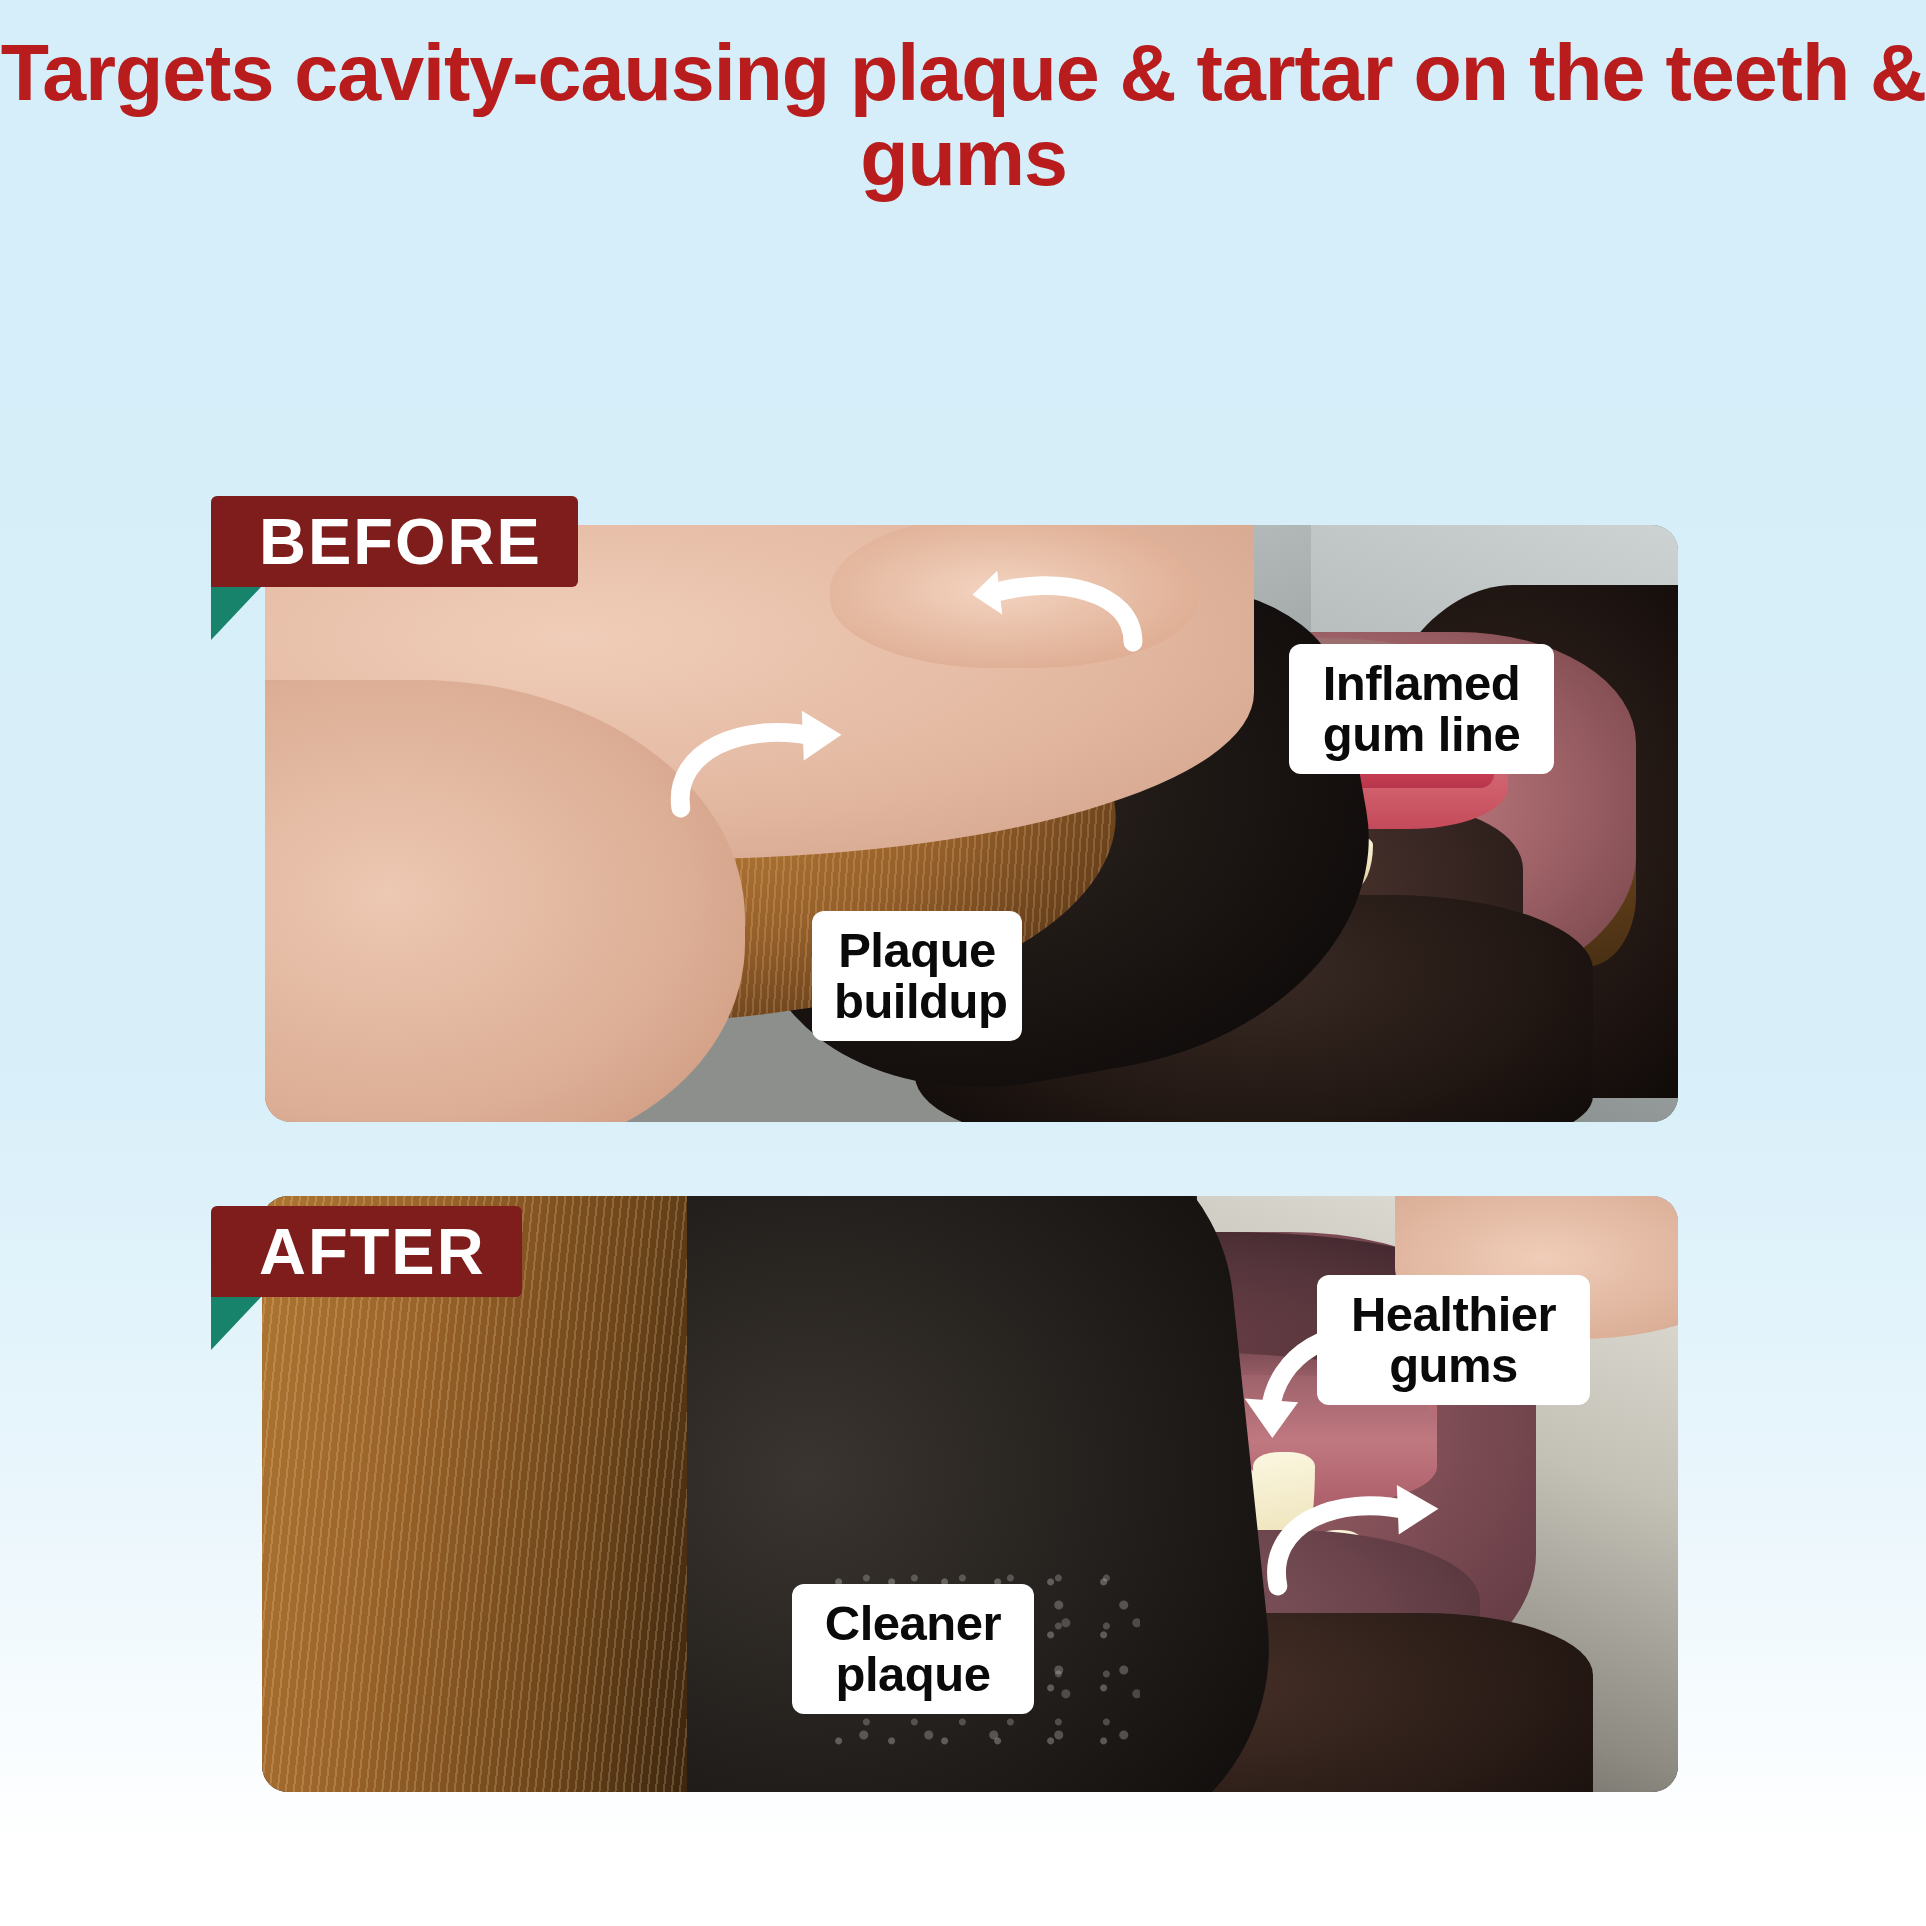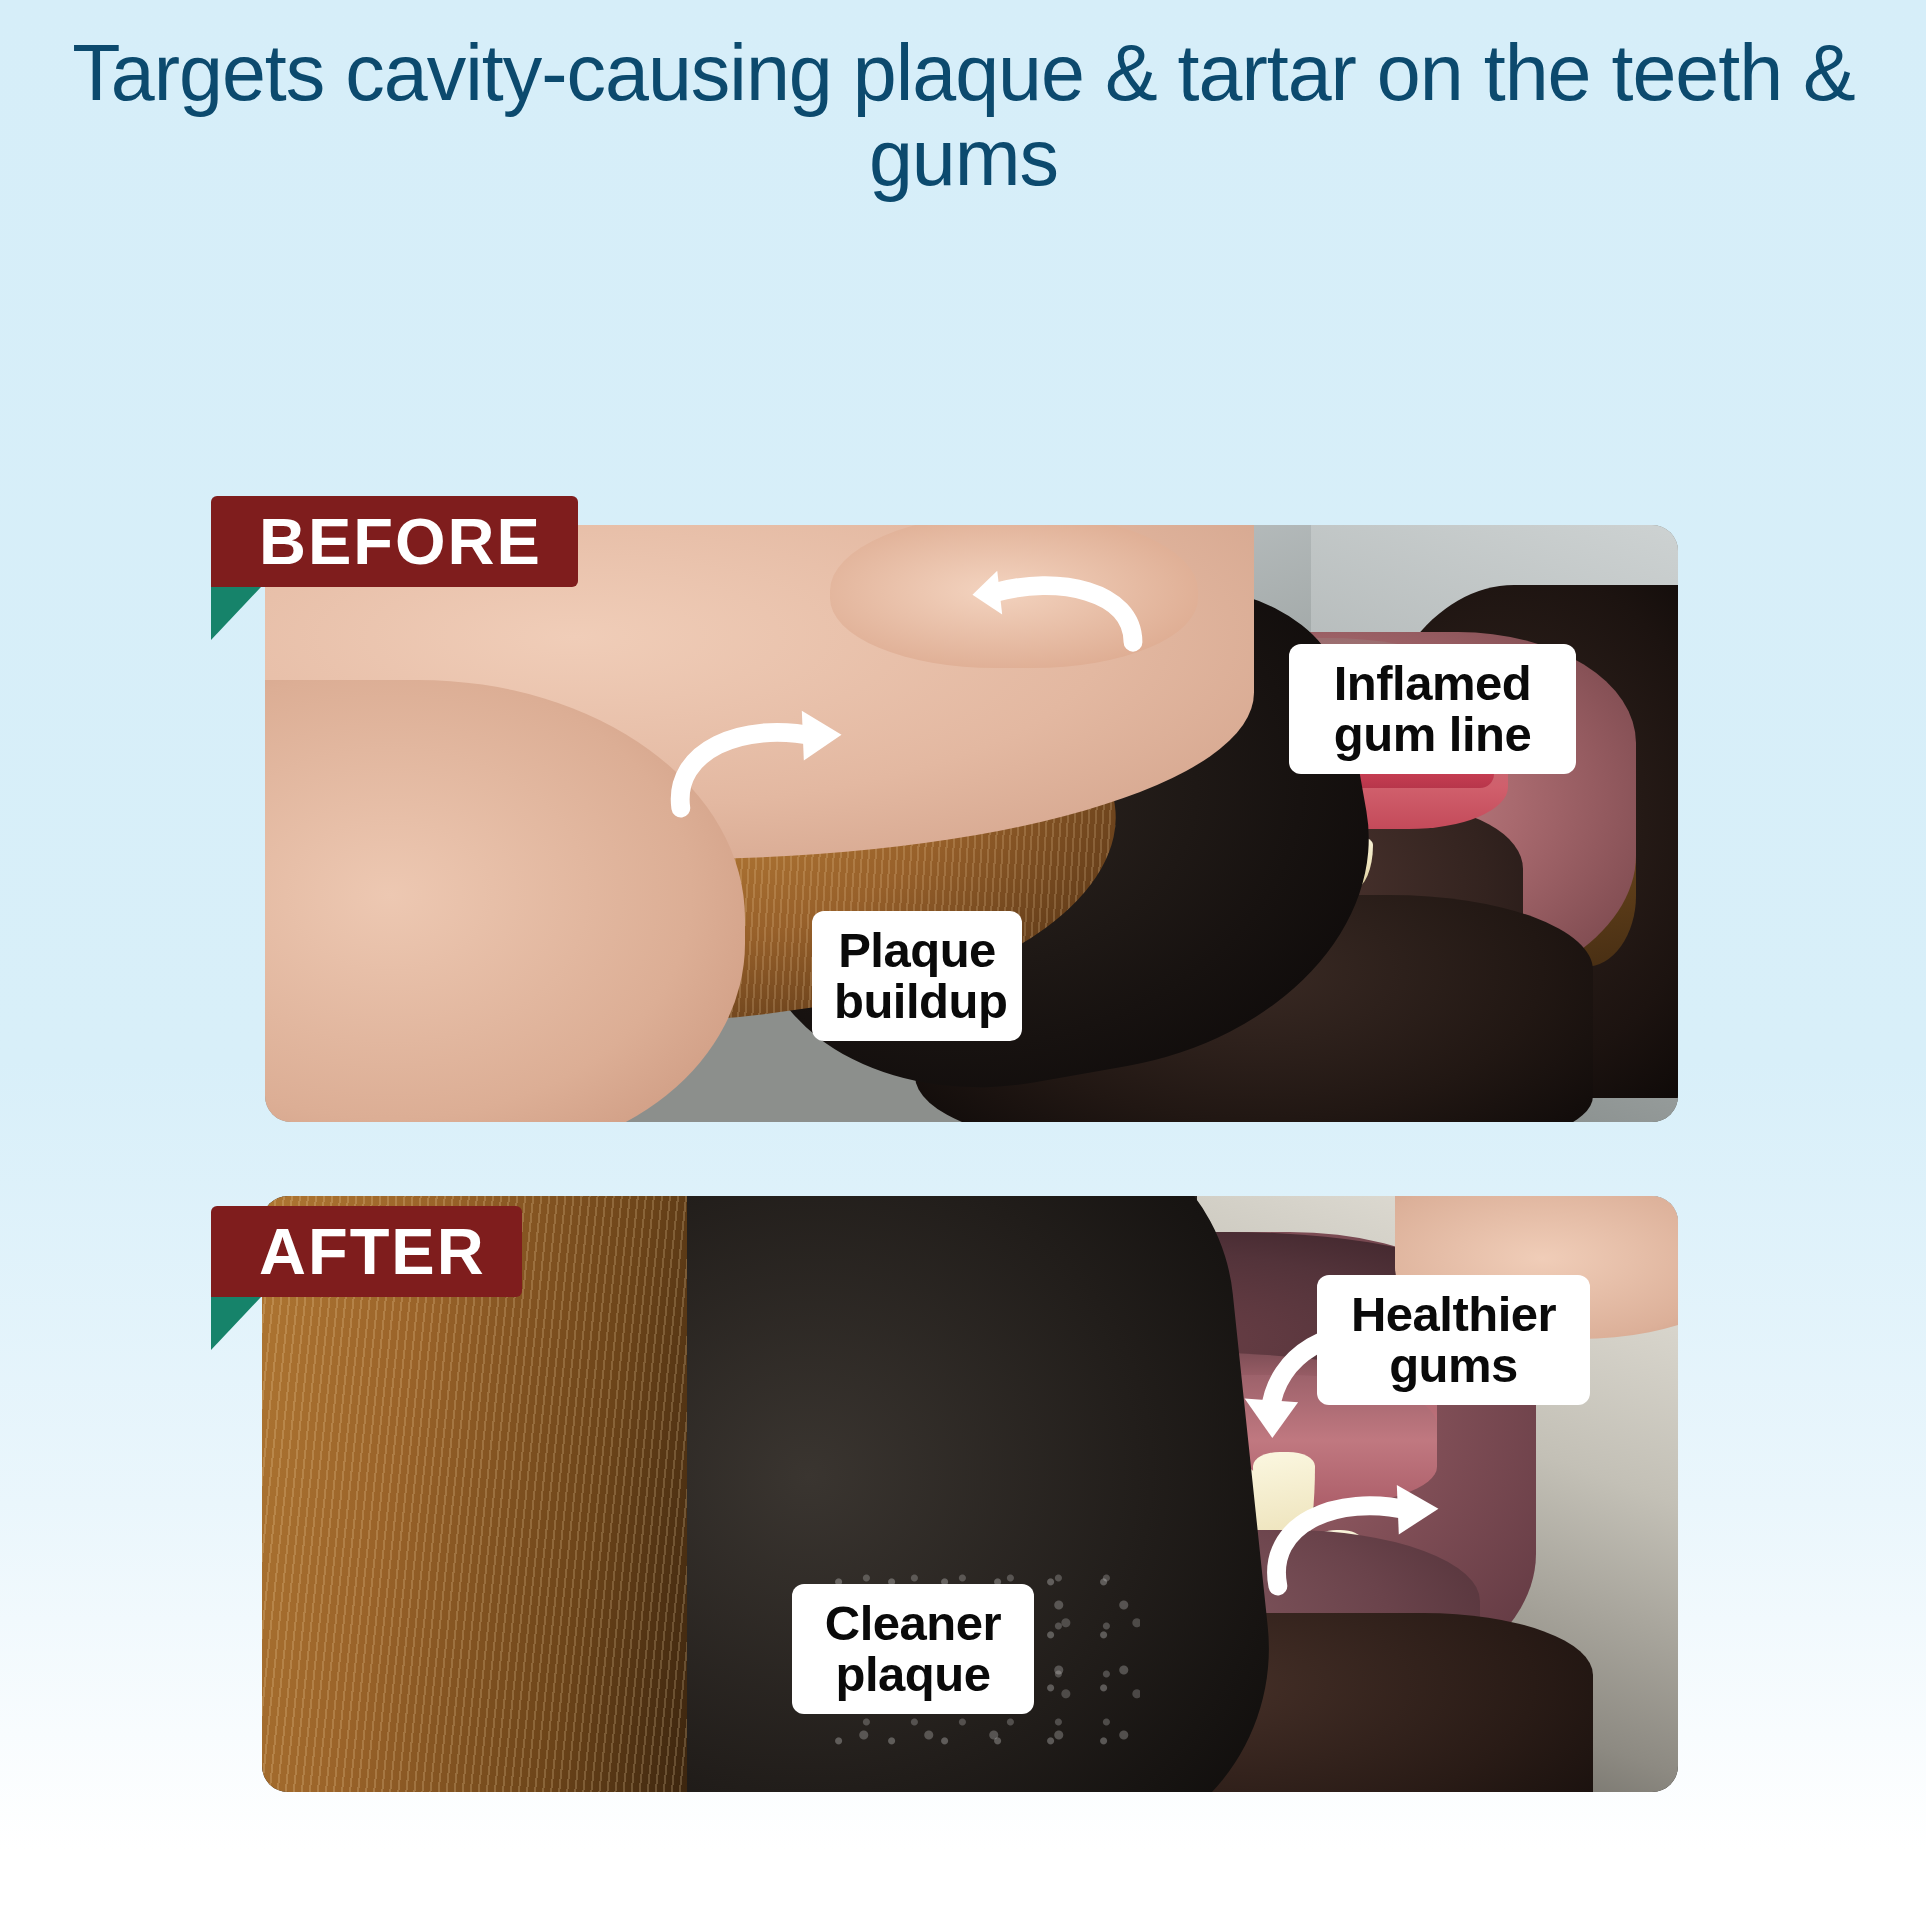--- a/index.html
+++ b/index.html
@@ -14,21 +14,21 @@
   .header{position:absolute;left:0;top:0;width:1927px;text-align:center;}
   .title{
     margin:0;padding-top:111px;
     font-size:147px;line-height:1.0;
     font-weight:800;letter-spacing:-2px;
     color:#25305e;
   }
   .subtitle{
     margin:0;padding-top:30px;
     font-size:79px;line-height:1.08;
-    font-weight:400;color:#0c4a6e;
+    font-weight:700;color:#b91c1c;
     letter-spacing:-1px;
   }
 
   
   .card{position:absolute;border-radius:26px;overflow:hidden;}
   .card .photo{position:absolute;inset:0;overflow:hidden;}
 
   
   .ribbon{position:absolute;z-index:40;}
   .ribbon .flag{
@@ -199,21 +199,21 @@
     </svg>
   </div>
 
   <div class="ribbon" style="left:211px;top:496px;">
     <div class="flag">
       <span>BEFORE</span>
     </div>
     <div class="fold"></div>
   </div>
 
-  <div class="callout" style="left:1289px;top:644px;width:287px;">Inflamed
+  <div class="callout" style="left:1289px;top:644px;width:265px;">Inflamed
 gum line</div>
   <div class="callout" style="left:812px;top:911px;width:210px;">Plaque
 buildup</div>
 
   <div class="card" style="left:262px;top:1196px;width:1416px;height:596px;">
     <div class="photo">
       <div class="a-bg"></div>
       <div class="a-wall"></div>
 
       <div class="a-mouth"></div>

